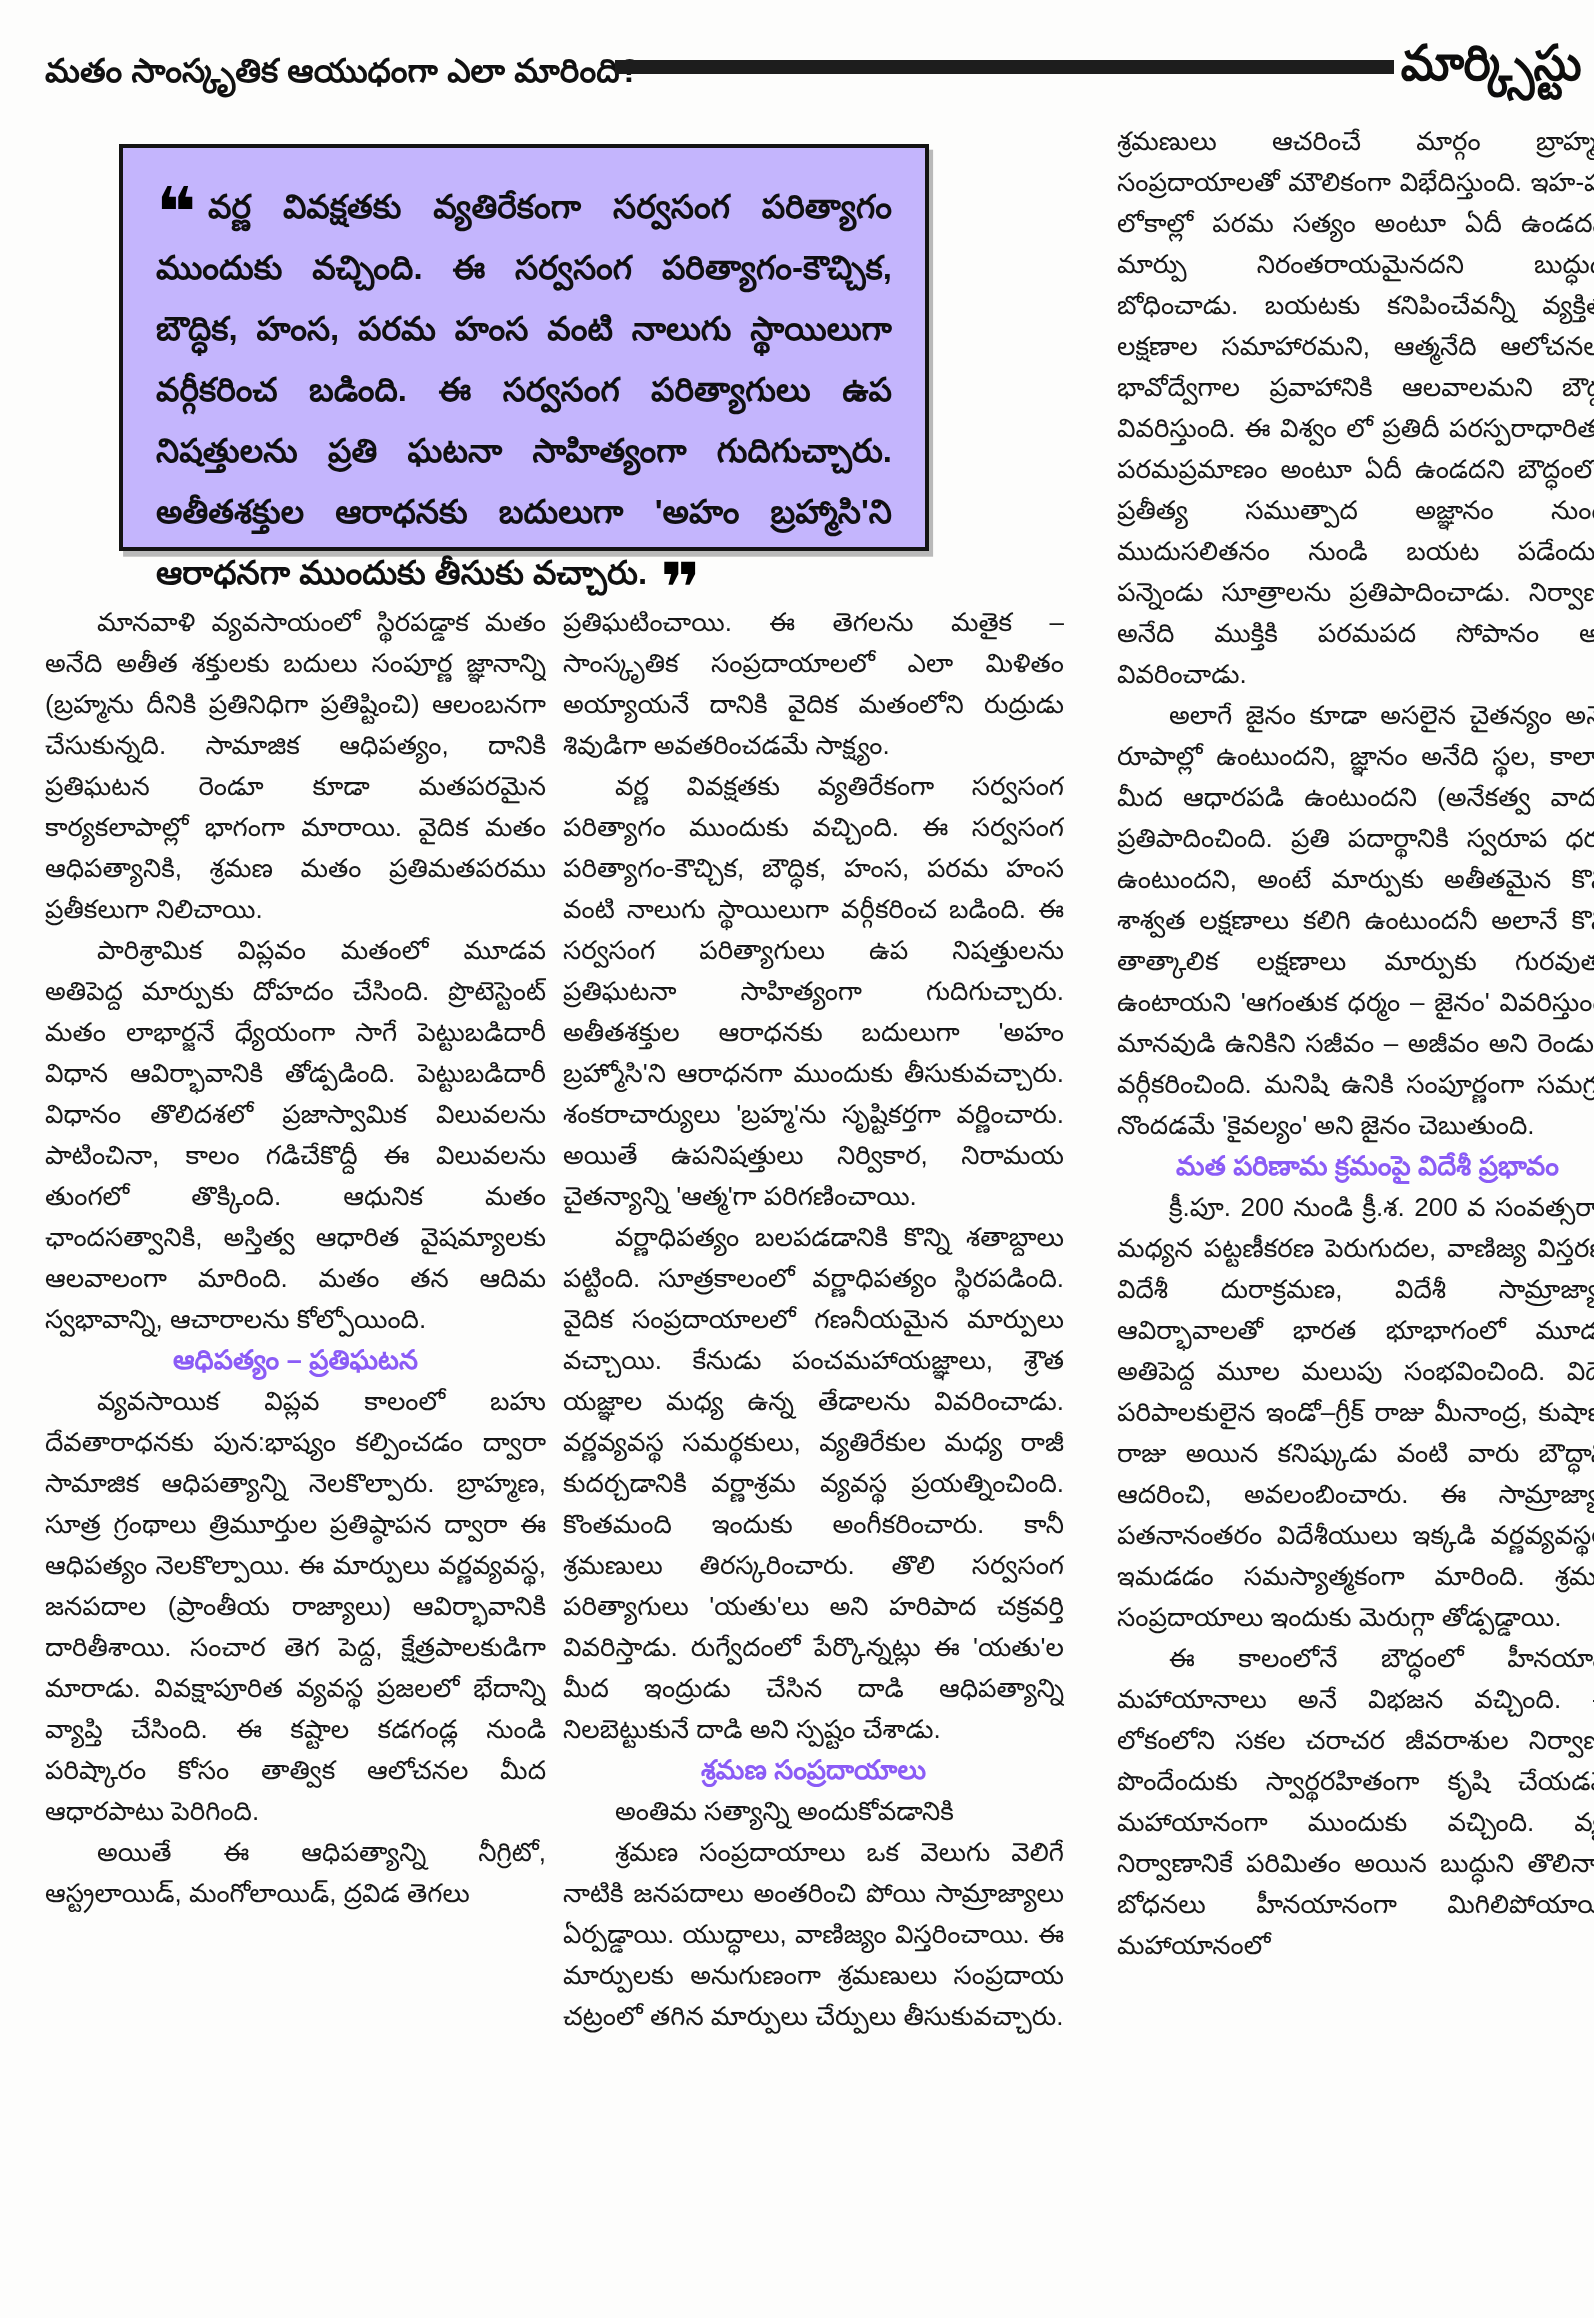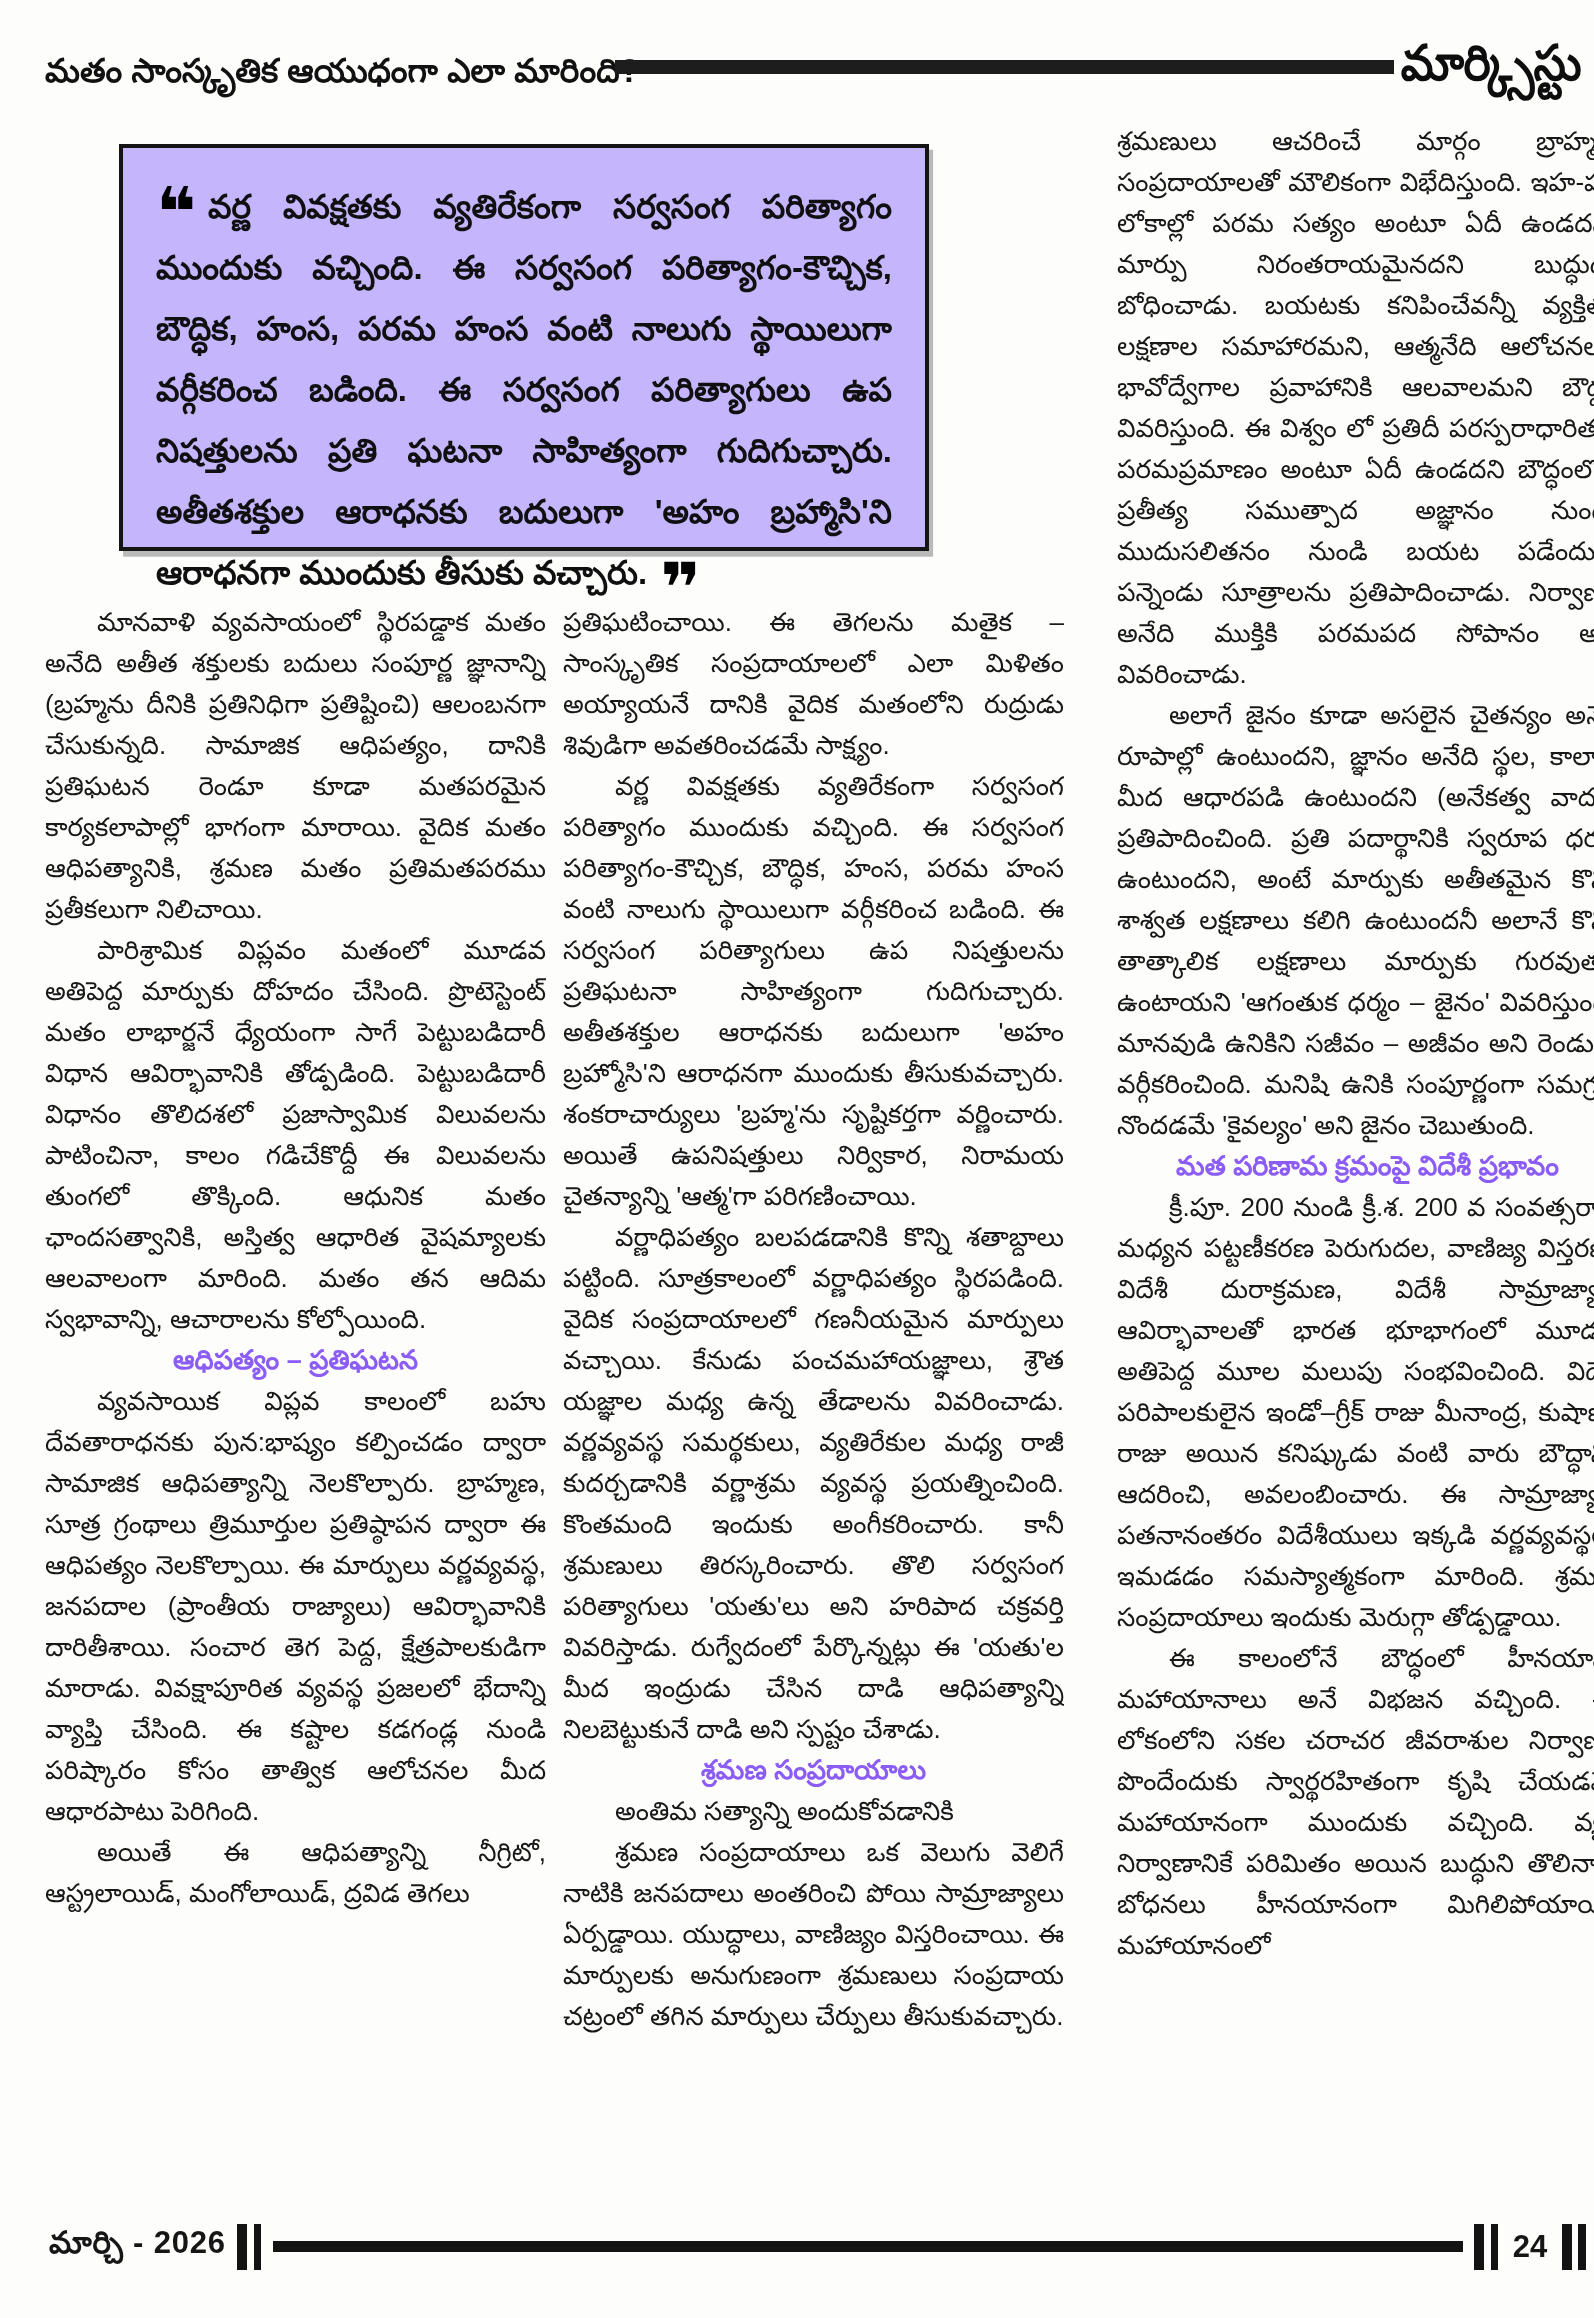--- a/index.html
+++ b/index.html
@@ -105,32 +105,15 @@
   </div>
 
   <div class="col col3">
     <p class="noindent">శ్రమణులు ఆచరించే మార్గం బ్రాహ్మణ సంప్రదాయాలతో మౌలికంగా విభేదిస్తుంది. ఇహ-పర లోకాల్లో పరమ సత్యం అంటూ ఏదీ ఉండదని, మార్పు నిరంతరాయమైనదని బుద్ధుడు బోధించాడు. బయటకు కనిపించేవన్నీ వ్యక్తిత్వ లక్షణాల సమాహారమని, ఆత్మనేది ఆలోచనలు, భావోద్వేగాల ప్రవాహానికి ఆలవాలమని బౌద్ధం వివరిస్తుంది. ఈ విశ్వం లో ప్రతిదీ పరస్పరాధారితం, పరమప్రమాణం అంటూ ఏదీ ఉండదని బౌద్ధంలోని ప్రతీత్య సముత్పాద అజ్ఞానం నుండి, ముదుసలితనం నుండి బయట పడేందుకు పన్నెండు సూత్రాలను ప్రతిపాదించాడు. నిర్వాణం అనేది ముక్తికి పరమపద సోపానం అని వివరించాడు.</p>
     <p>అలాగే జైనం కూడా అసలైన చైతన్యం అనేక రూపాల్లో ఉంటుందని, జ్ఞానం అనేది స్థల, కాలాల మీద ఆధారపడి ఉంటుందని (అనేకత్వ వాదం) ప్రతిపాదించింది. ప్రతి పదార్థానికి స్వరూప ధర్మం ఉంటుందని, అంటే మార్పుకు అతీతమైన కొన్ని శాశ్వత లక్షణాలు కలిగి ఉంటుందనీ అలానే కొన్ని తాత్కాలిక లక్షణాలు మార్పుకు గురవుతూ ఉంటాయని 'ఆగంతుక ధర్మం – జైనం' వివరిస్తుంది. మానవుడి ఉనికిని సజీవం – అజీవం అని రెండుగా వర్గీకరించింది. మనిషి ఉనికి సంపూర్ణంగా సమగ్రత నొందడమే 'కైవల్యం' అని జైనం చెబుతుంది.</p>
     <h3 class="subhead">మత పరిణామ క్రమంపై విదేశీ ప్రభావం</h3>
     <p>క్రీ.పూ. 200 నుండి క్రీ.శ. 200 వ సంవత్సరాల మధ్యన పట్టణీకరణ పెరుగుదల, వాణిజ్య విస్తరణ, విదేశీ దురాక్రమణ, విదేశీ సామ్రాజ్యాల ఆవిర్భావాలతో భారత భూభాగంలో మూడవ అతిపెద్ద మూల మలుపు సంభవించింది. విదేశీ పరిపాలకులైన ఇండో–గ్రీక్ రాజు మీనాంద్ర, కుషాణు రాజు అయిన కనిష్కుడు వంటి వారు బౌద్ధాన్ని ఆదరించి, అవలంబించారు. ఈ సామ్రాజ్యాల పతనానంతరం విదేశీయులు ఇక్కడి వర్ణవ్యవస్థలో ఇమడడం సమస్యాత్మకంగా మారింది. శ్రమణ సంప్రదాయాలు ఇందుకు మెరుగ్గా తోడ్పడ్డాయి.</p>
     <p>ఈ కాలంలోనే బౌద్ధంలో హీనయాన, మహాయానాలు అనే విభజన వచ్చింది. ఈ లోకంలోని సకల చరాచర జీవరాశుల నిర్వాణం పొందేందుకు స్వార్థరహితంగా కృషి చేయడమే మహాయానంగా ముందుకు వచ్చింది. వ్యక్తి నిర్వాణానికే పరిమితం అయిన బుద్ధుని తొలినాటి బోధనలు హీనయానంగా మిగిలిపోయాయి.  మహాయానంలో</p>
   </div>
 
-  <div class="footer">
-    <span class="issue">మార్చి - 2026</span>
-    <span class="dbars">
-        <i></i>
-        <i></i>
-      </span>
-    <span class="footrule"></span>
-    <span class="dbars">
-        <i></i>
-        <i></i>
-      </span>
-    <span class="pageno">24</span>
-    <span class="dbars">
-        <i></i>
-        <i></i>
-      </span>
-  </div>
 
 </div>
 
 
 </body></html>

